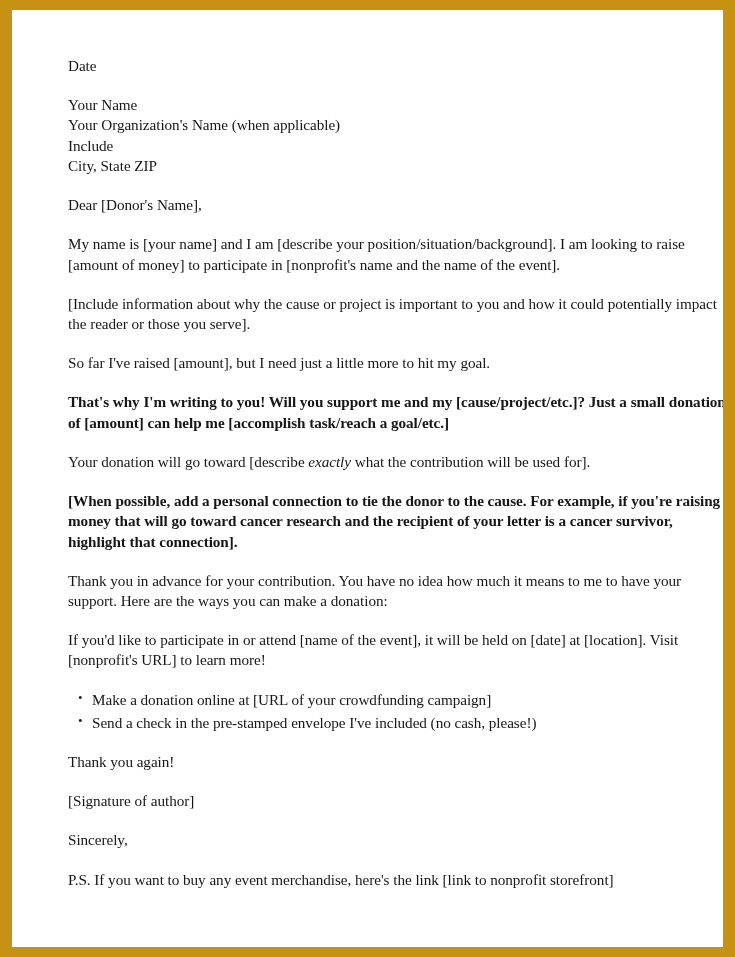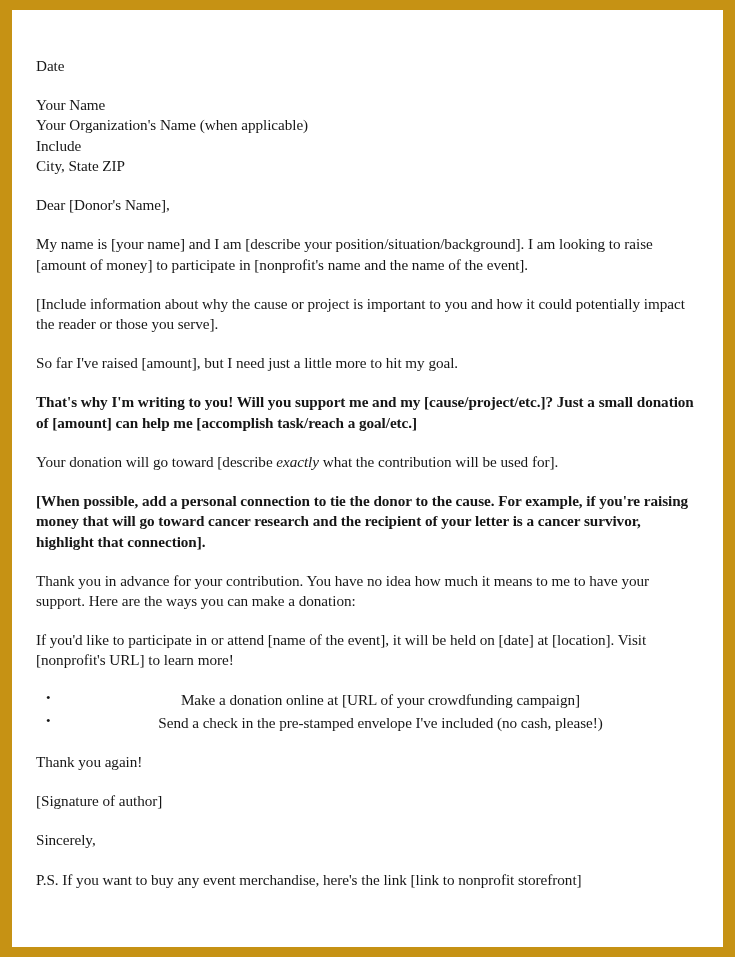--- a/index.html
+++ b/index.html
@@ -53,21 +53,20 @@
   .addr {
     margin: 0 0 19px 0;
   }
   .addr .line {
     line-height: 1.33;
   }
   .bullets {
     margin: 9px 0 19px 0;
     padding: 0 0 0 24px;
     list-style: none;
-    text-align: center;
   }
   .bullets li {
     position: relative;
     margin: 0 0 3px 0;
     white-space: pre-wrap;
   }
   .bullets li::before {
     content: "\2022";
     position: absolute;
     left: -14px;
@@ -76,21 +75,21 @@
   }
   .short {
     margin: 0 0 19px 0;
   }
   em.ital {
   }
 </style>
 </head>
 <body>
 
-<div class="page" style="--border-color: #c69214; border-color: rgb(198, 146, 20);">
+<div class="page" style="--border-color: #c69214; border-color: rgb(198, 146, 20); padding-left: 32px;">
   <div class="sheet">
     <div class="letter" style="color: rgb(22, 22, 22);">
 
       <div class="short">Date</div>
 
       <div class="addr">
         <span class="line">Your Name</span>
         <span class="line">Your Organization's Name (when applicable)</span>
         <span class="line">Include</span>
         <span class="line">City, State ZIP</span>

